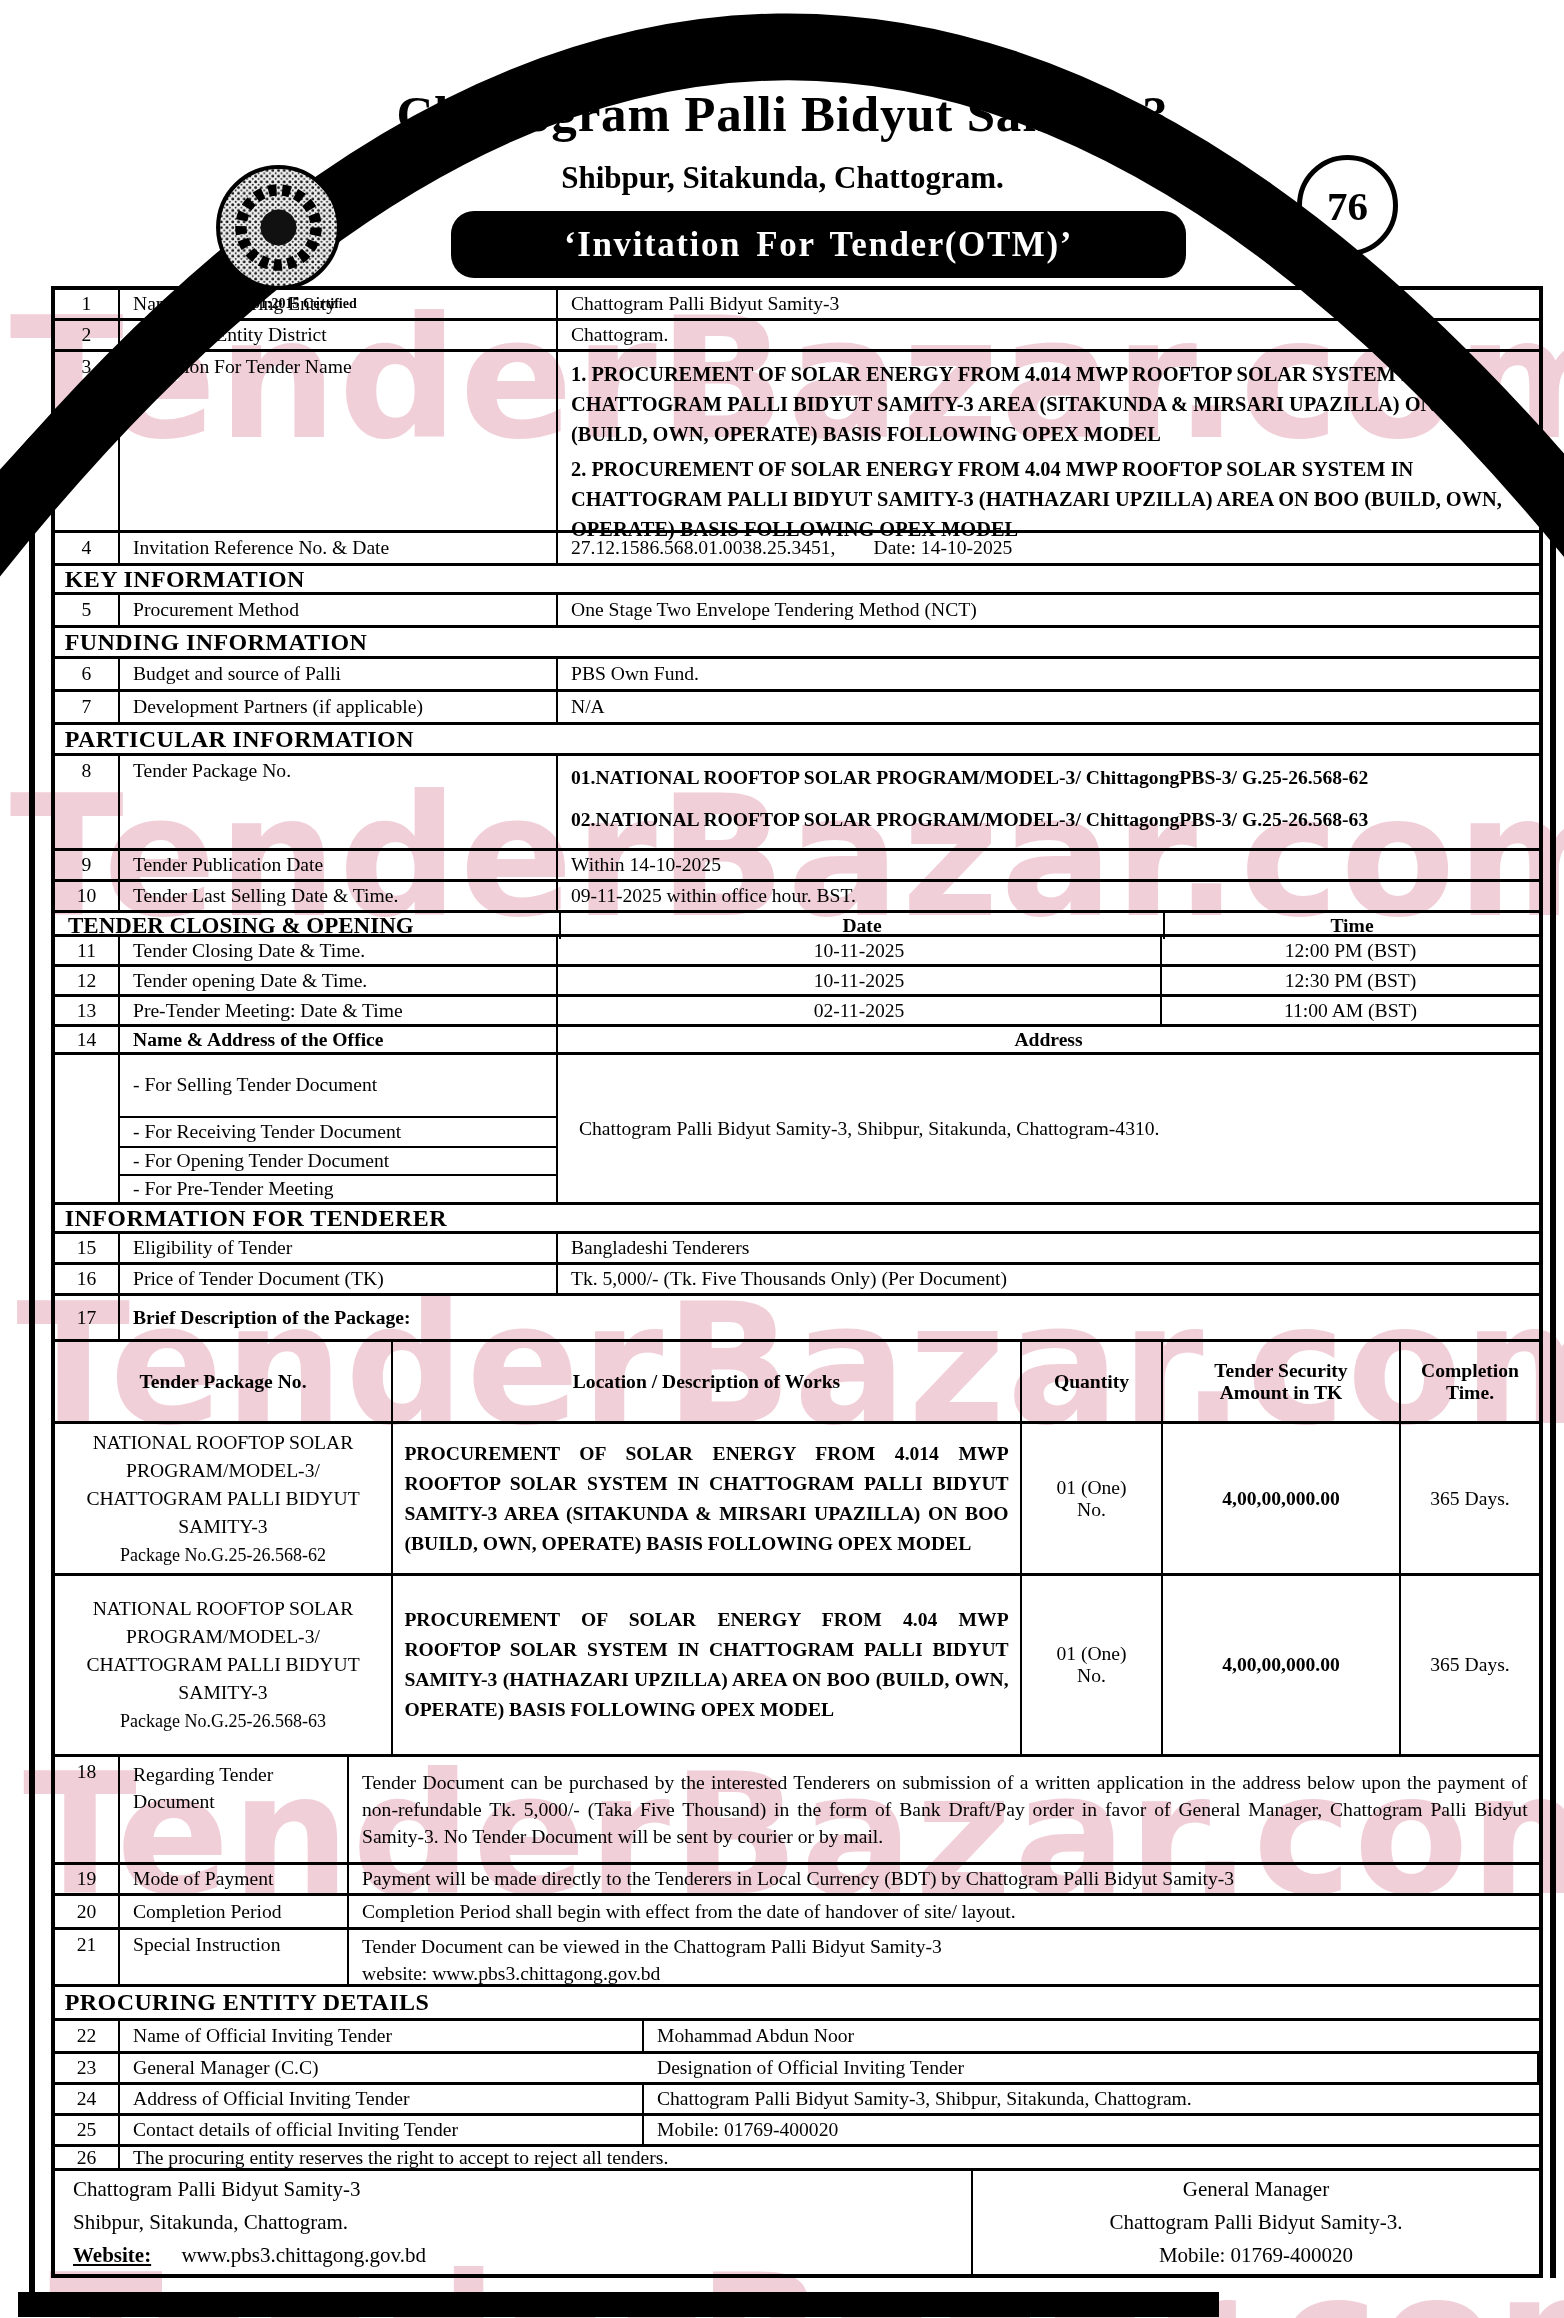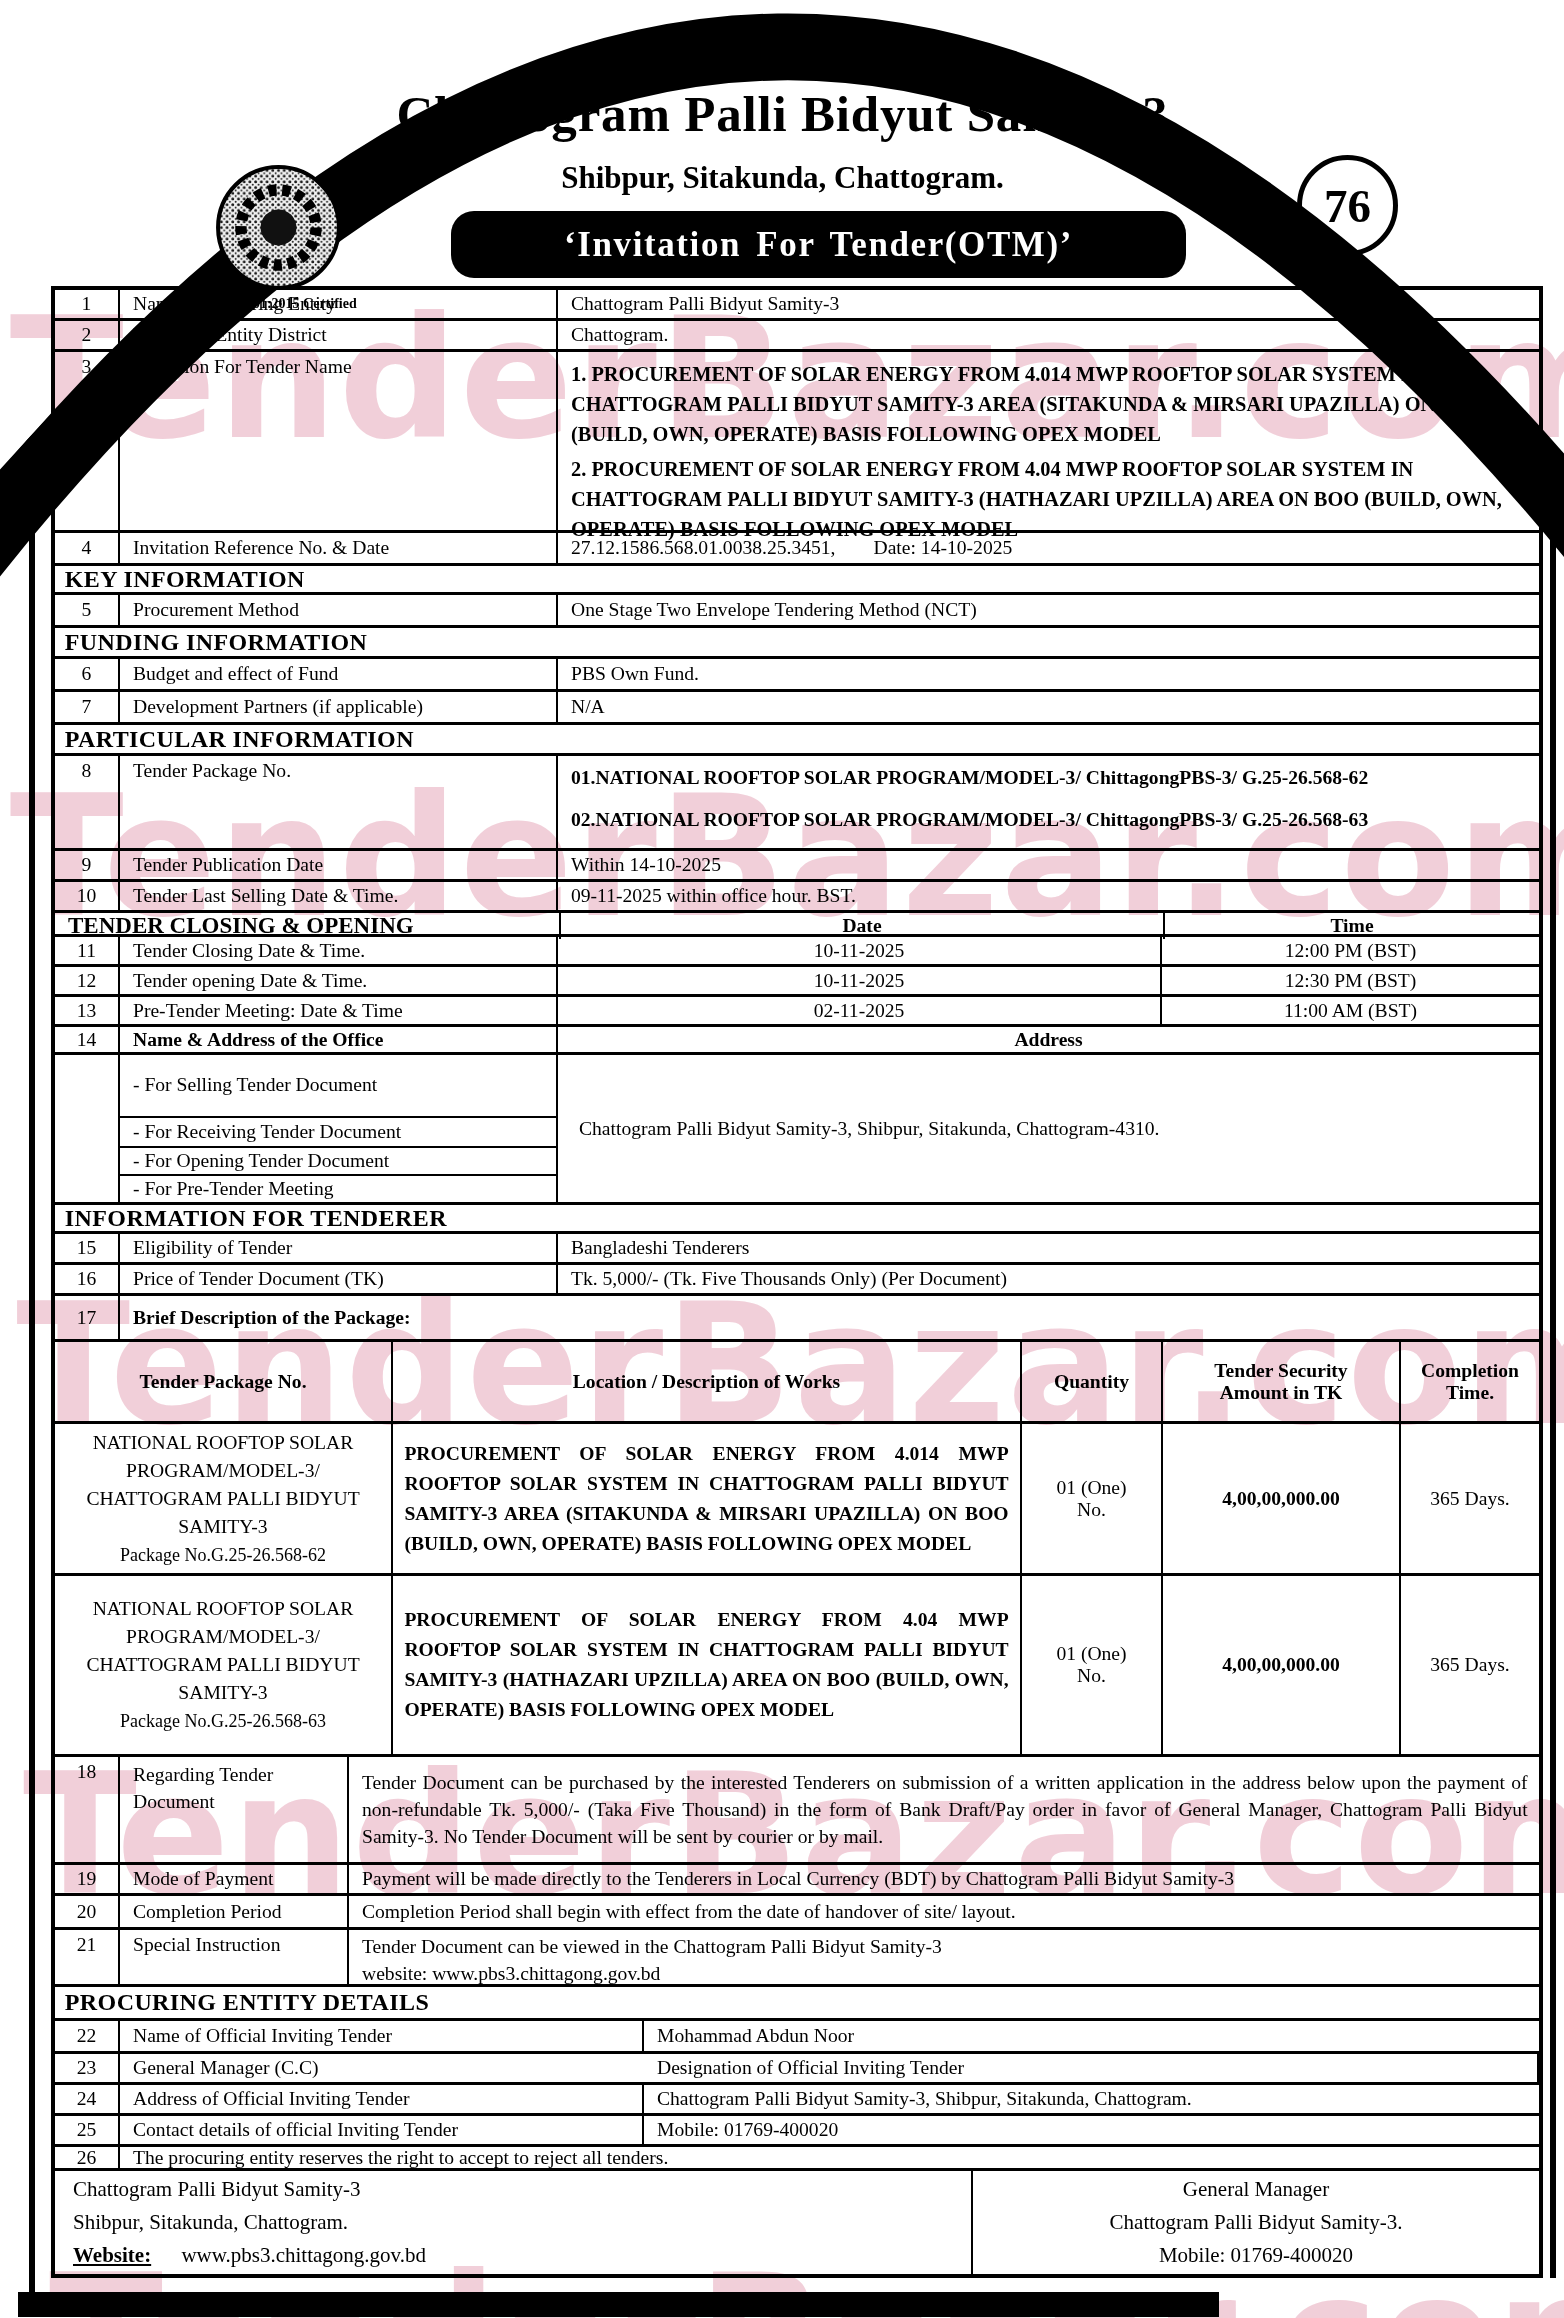--- a/index.html
+++ b/index.html
@@ -22,21 +22,21 @@
   .hdr { position:absolute; z-index:2; }
   .title { left:0; top:85px; width:1565px; text-align:center; font-size:51px; font-weight:bold; letter-spacing:0.8px; }
   .subtitle { left:0; top:160px; width:1565px; text-align:center; font-size:31px; font-weight:bold; }
   .banner {
     left:451px; top:211px; width:735px; height:67px; background:#000; border-radius:23px;
     color:#fff; display:flex; align-items:center; justify-content:center;
     font-size:35px; font-weight:bold; letter-spacing:1.6px; word-spacing:4.9px;
   }
   .page-circle {
     left:1297px; top:155px; width:91px; height:91px; border:5.7px solid #000; border-radius:50%;
-    display:flex; align-items:center; justify-content:center; font-size:47px; font-weight:bold;
+    display:flex; align-items:center; justify-content:center; font-size:41px; font-weight:bold;
   }
   .logo { left:214px; top:163px; }
   .logo-caption { left:186px; top:296px; width:196px; text-align:center; font-size:14px; font-weight:bold; }
   
   .frame {
     position:absolute; z-index:2; left:51px; top:286px; width:1492px;
     border:4.1px solid #000; box-sizing:border-box; background:transparent;
     display:flex; flex-direction:column; font-size:19.6px;
   }
   .row { display:grid; border-bottom:3.3px solid #000; box-sizing:border-box; align-items:center; }
@@ -144,21 +144,21 @@
     <div class="row kv" style="height:33px">
       <div class="cell no">5</div>
       <div class="cell lbl">Procurement Method</div>
       <div class="cell val">One Stage Two Envelope Tendering Method (NCT)</div>
     </div>
 
     <div class="row sec" style="height:31px">FUNDING INFORMATION</div>
 
     <div class="row kv" style="height:33px">
       <div class="cell no">6</div>
-      <div class="cell lbl">Budget and effect of Fund</div>
+      <div class="cell lbl">Budget and source of Palli</div>
       <div class="cell val">PBS Own Fund.</div>
     </div>
 
     <div class="row kv" style="height:33px">
       <div class="cell no">7</div>
       <div class="cell lbl">Development Partners (if applicable)</div>
       <div class="cell val">N/A</div>
     </div>
 
     <div class="row sec" style="height:31px">PARTICULAR INFORMATION</div>

